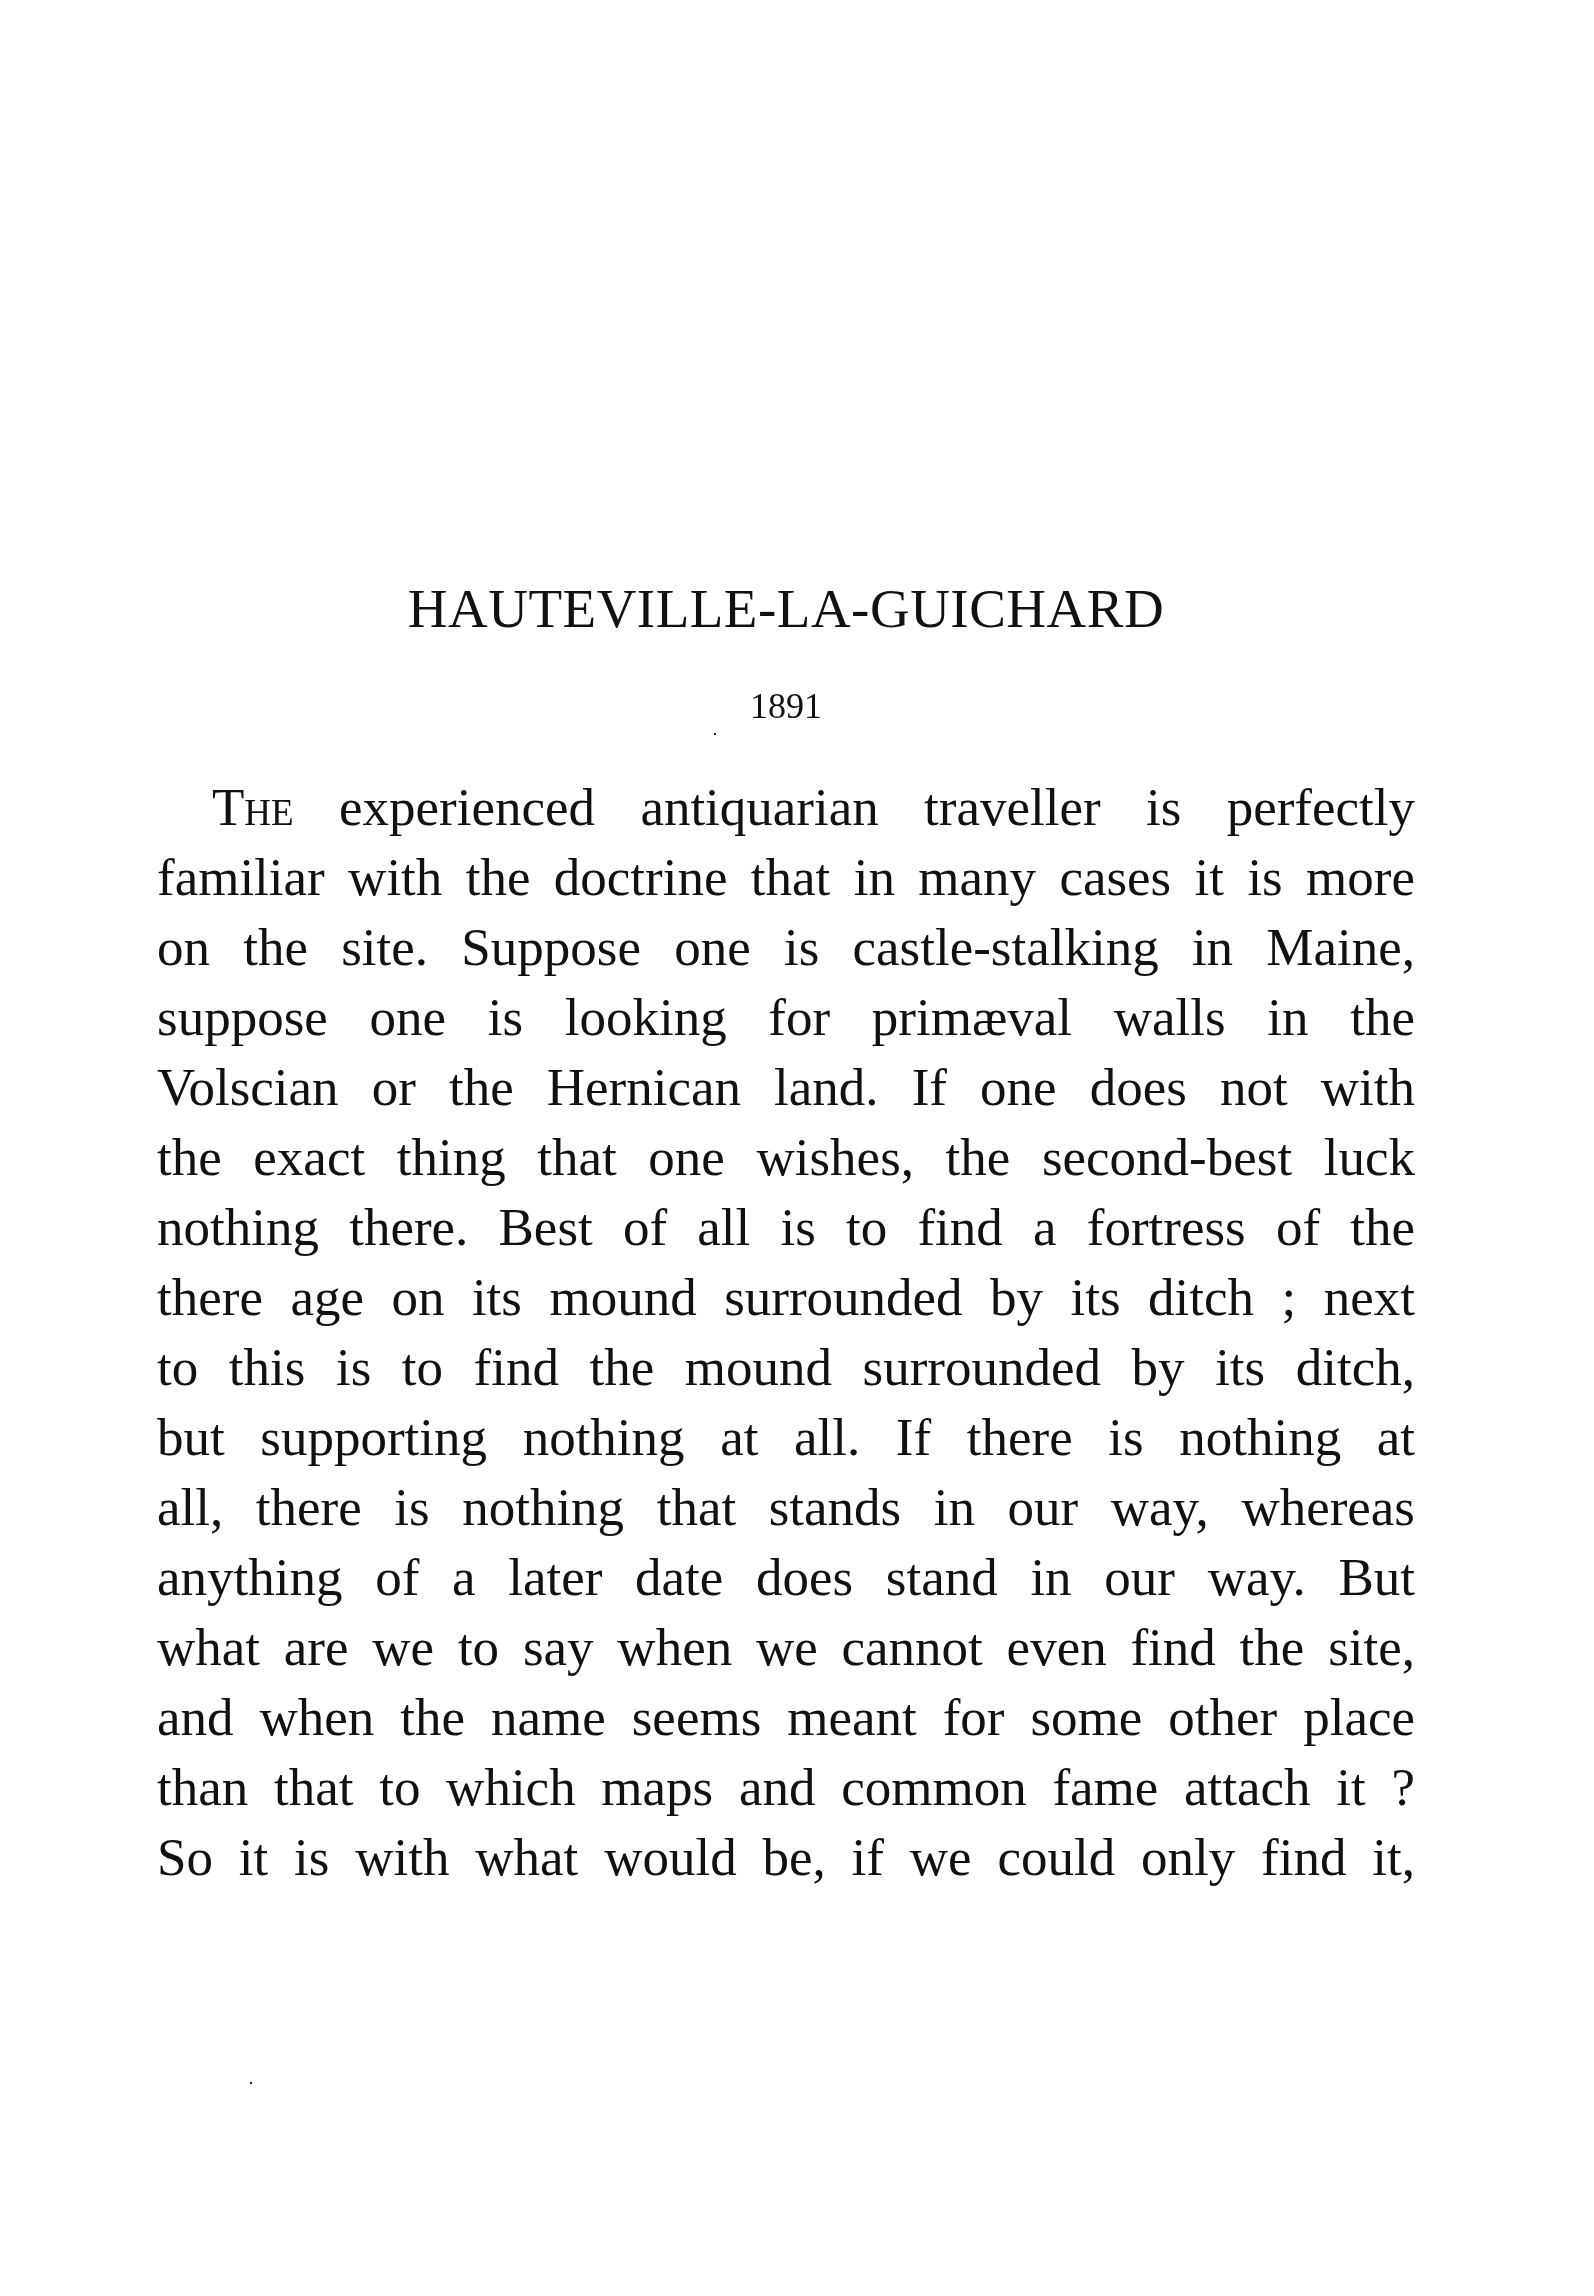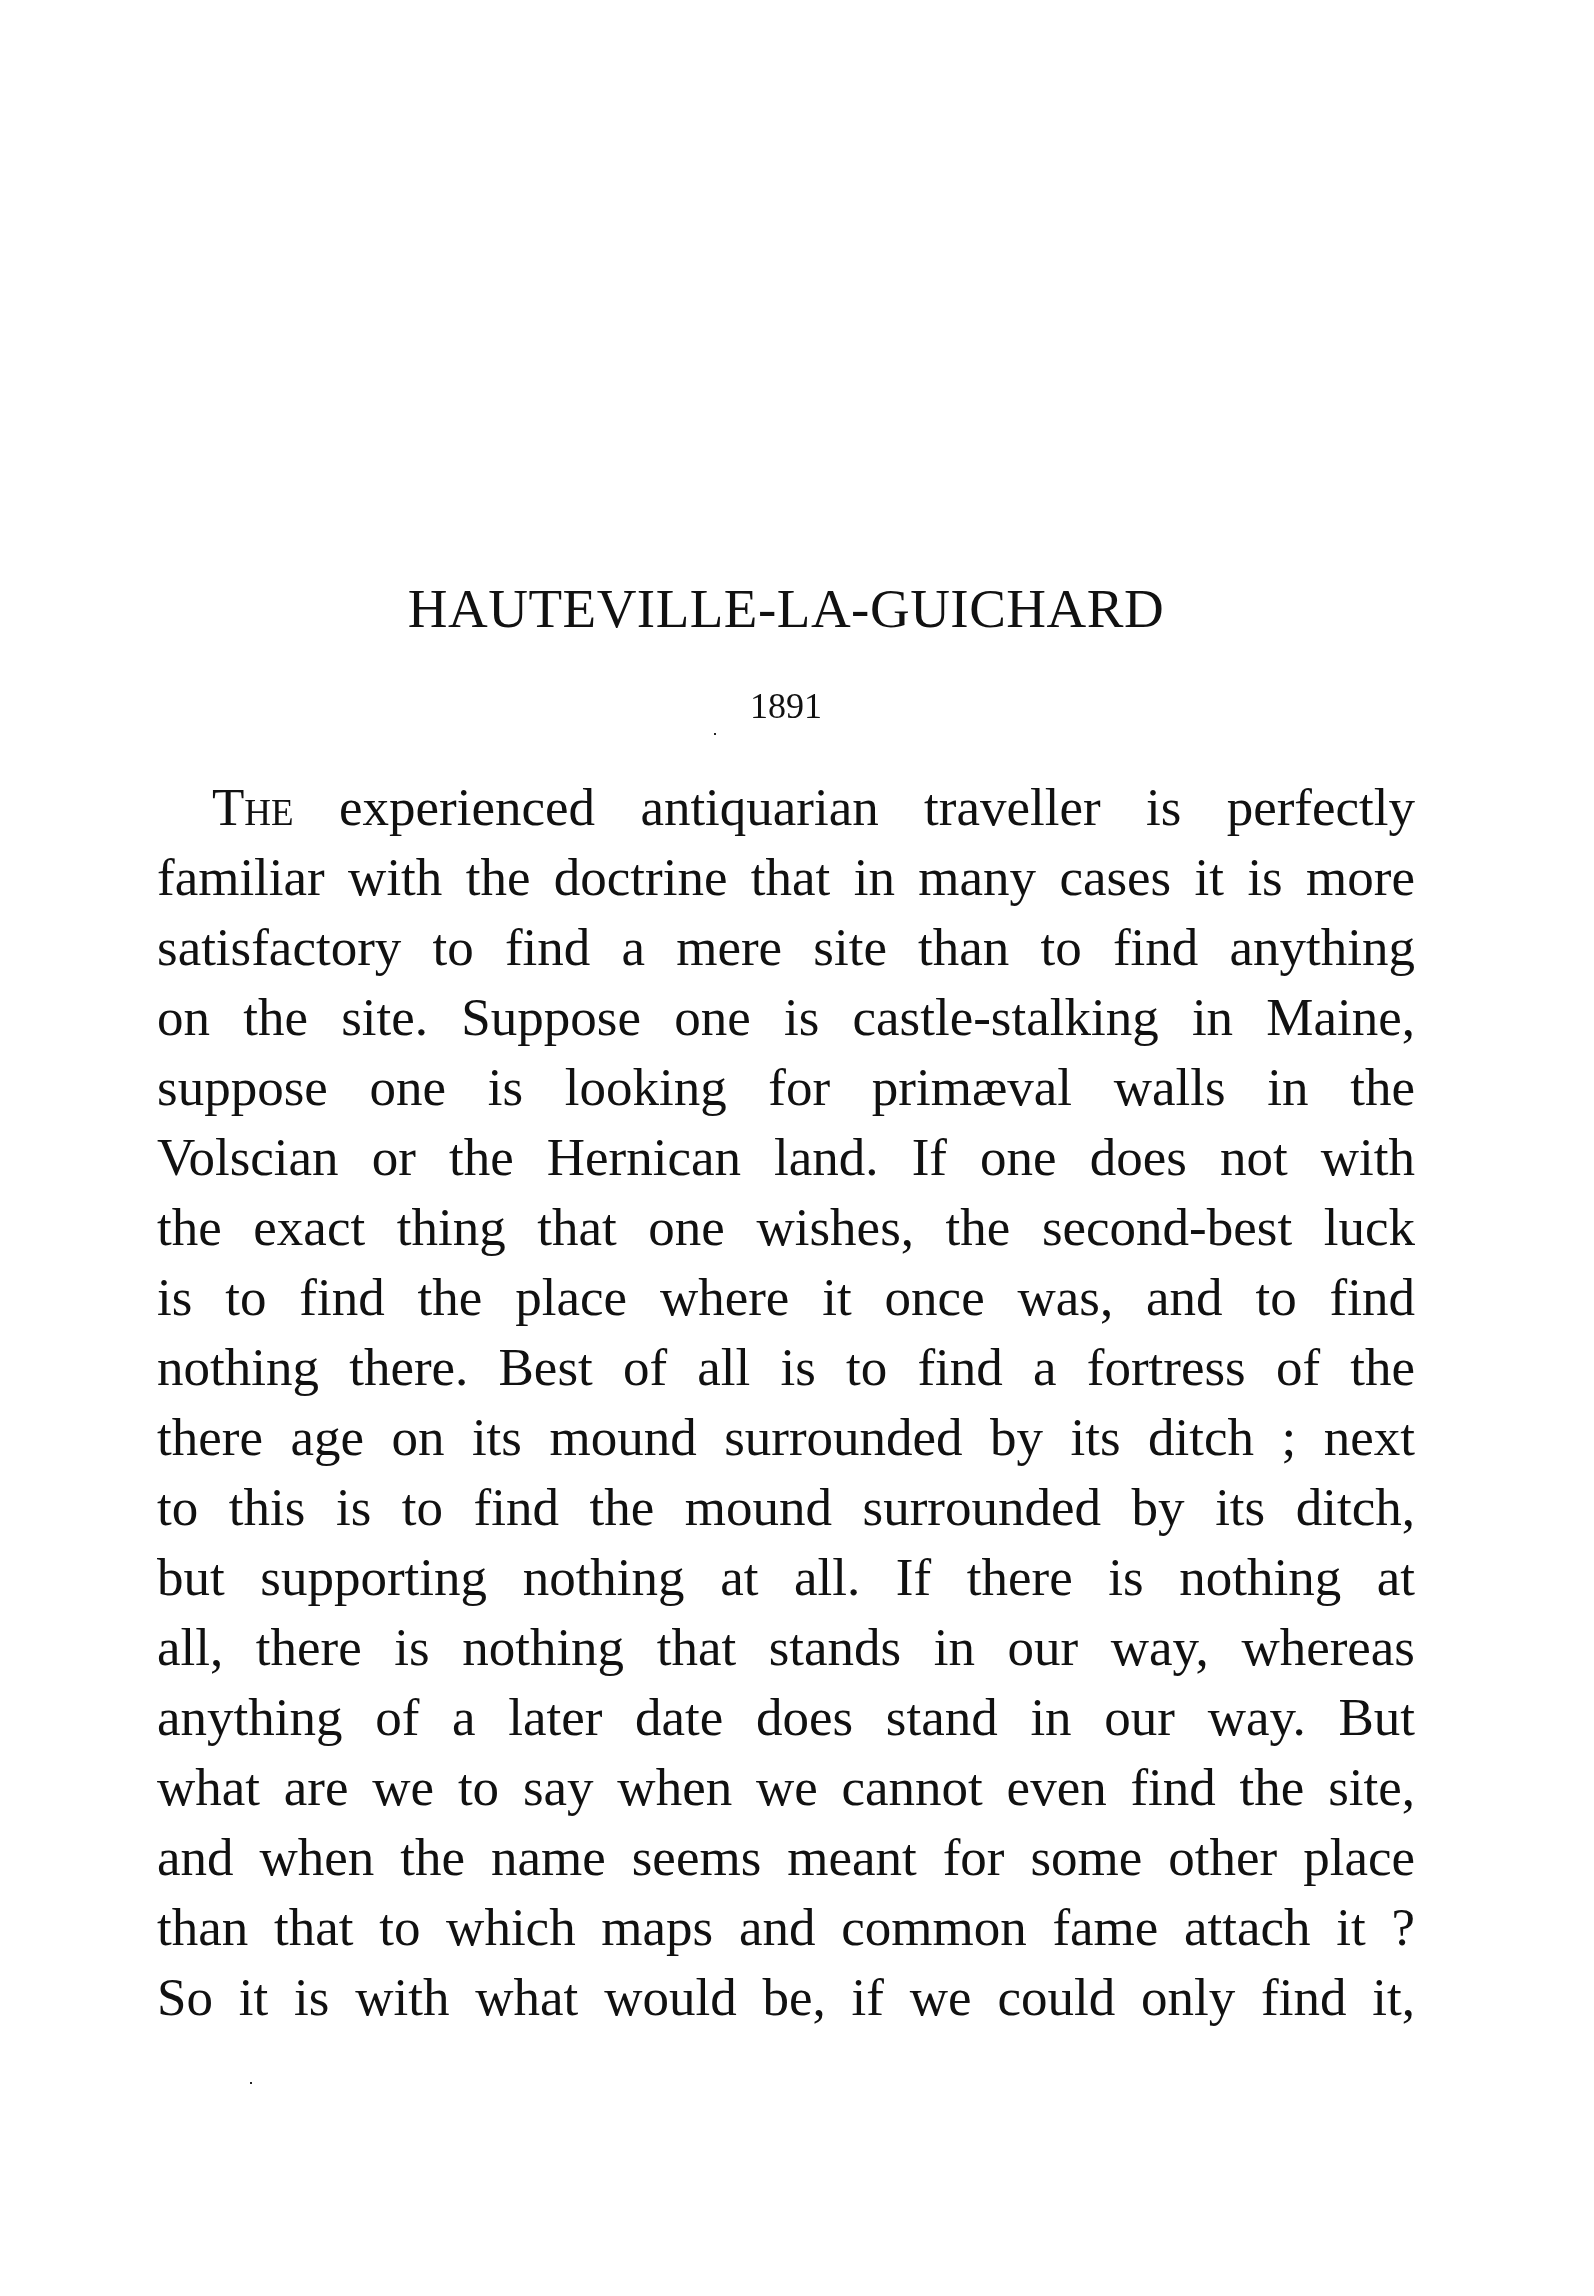--- a/index.html
+++ b/index.html
@@ -84,26 +84,24 @@
 
 <div class="page">
 
   <h1 class="title">HAUTEVILLE-LA-GUICHARD</h1>
 
   <div class="year">1891</div>
 
   <div class="body-text">
     <span class="line indent"><span class="smallcaps">The</span> <span>experienced antiquarian traveller is perfectly</span></span>
     <span class="line">familiar with the doctrine that in many cases it is more</span>
-    <span class="line">satisfactory to find a mere site than to find anything</span>
     <span class="line">on the site.  Suppose one is castle-stalking in Maine,</span>
     <span class="line">suppose one is looking for primæval walls in the</span>
     <span class="line">Volscian or the Hernican land.  If one does not with</span>
     <span class="line">the exact thing that one wishes, the second-best luck</span>
-    <span class="line">is to find the place where it once was, and to find</span>
     <span class="line">nothing there.  Best of all is to find a fortress of the</span>
     <span class="line">there age on its mound surrounded by its ditch ; next</span>
     <span class="line">to this is to find the mound surrounded by its ditch,</span>
     <span class="line">but supporting nothing at all.  If there is nothing at</span>
     <span class="line">all, there is nothing that stands in our way, whereas</span>
     <span class="line">anything of a later date does stand in our way.  But</span>
     <span class="line">what are we to say when we cannot even find the site,</span>
     <span class="line">and when the name seems meant for some other place</span>
     <span class="line">than that to which maps and common fame attach it ?</span>
     <span class="line">So it is with what would be, if we could only find it,</span>

